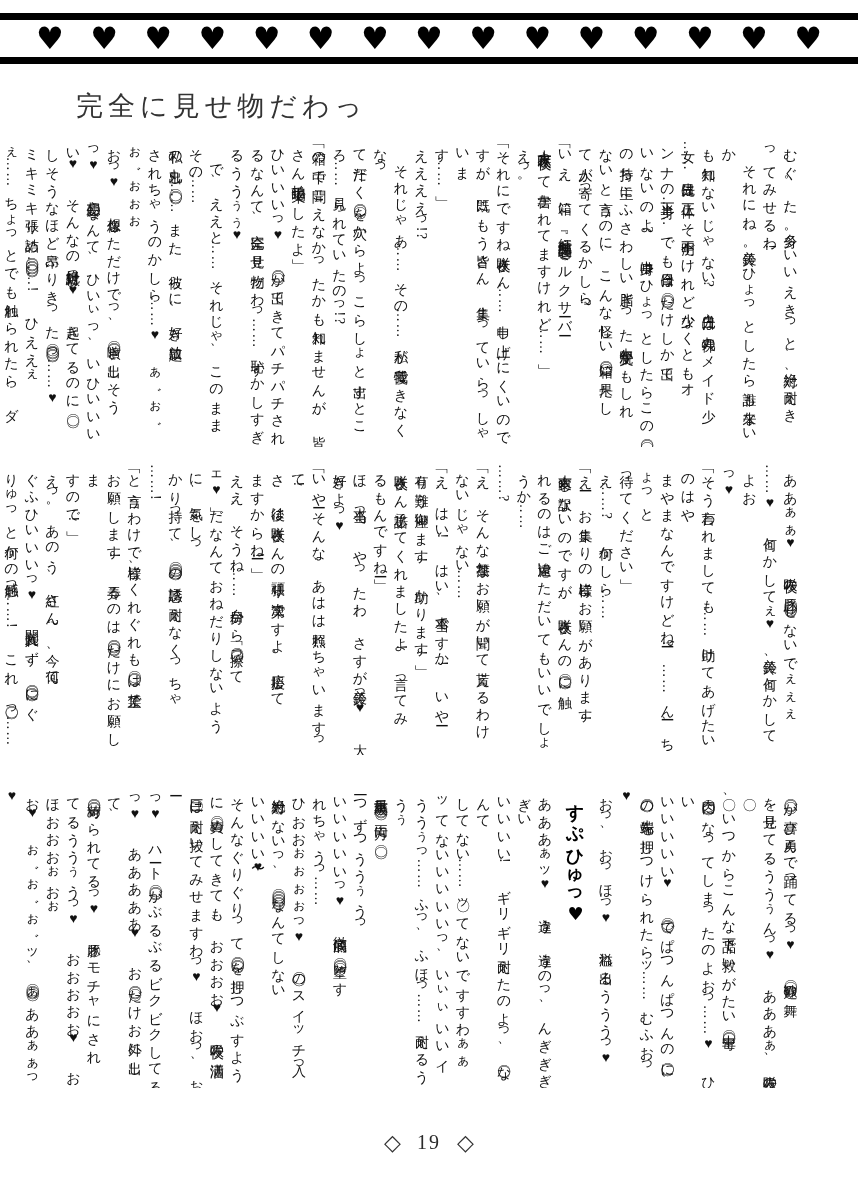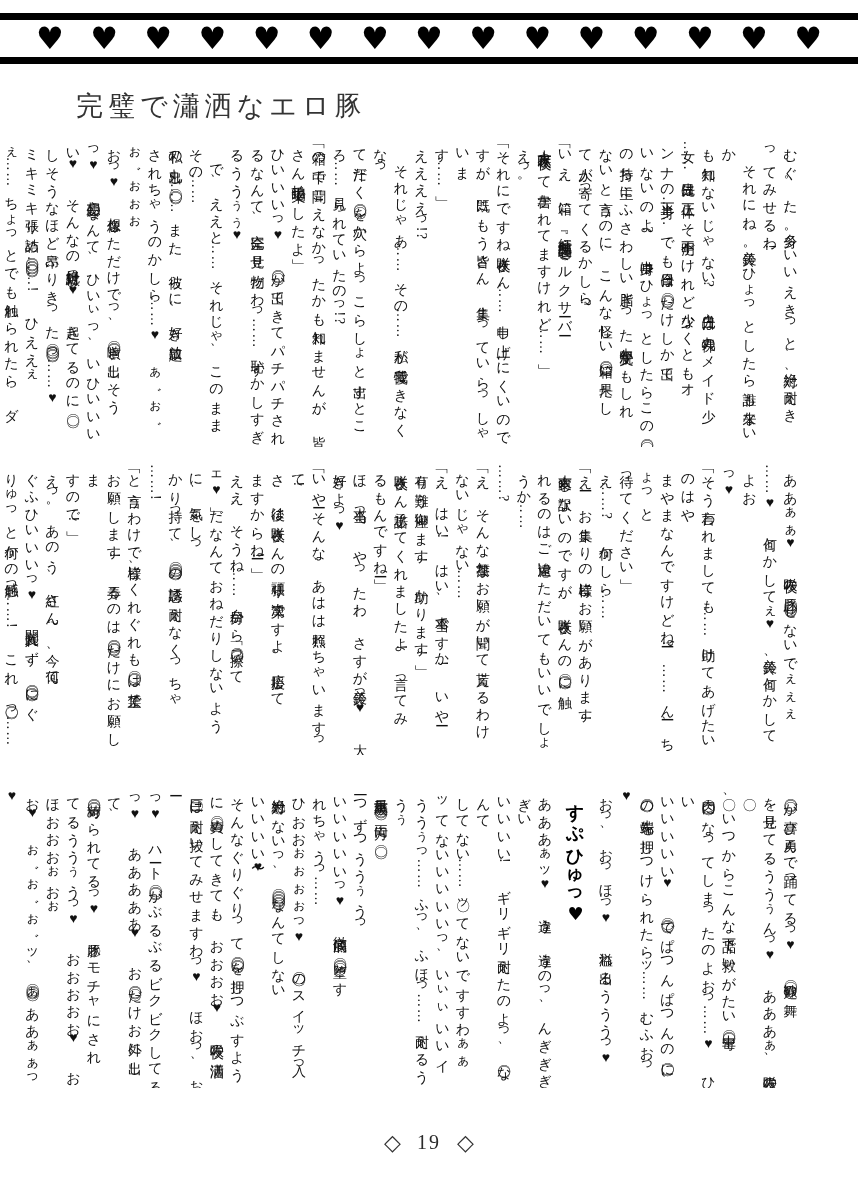--- a/index.html
+++ b/index.html
@@ -61,21 +61,21 @@
     <span>♥</span>
     <span>♥</span>
     <span>♥</span>
     <span>♥</span>
     <span>♥</span>
     <span>♥</span>
     <span>♥</span>
   </div>
 <div class="bar bottom"></div>
 
-<h1 class="page-title">完璧で瀟洒なエロ豚</h1>
+<h1 class="page-title">完全に見せ物だわっ</h1>
 
 <div class="band band-1">
     <div class="col">むぐ。た、多分。いいえきっと、絶対、耐えき</div>
     <div class="col">ってみせるわ!</div>
     <div class="col">　それにね、美鈴。ひょっとしたら誰も来ないか</div>
     <div class="col">も知れないじゃない?　先々日は丸裸のメイド少</div>
     <div class="col">女……先日は正体こそ不明だけれど少なくともオ</div>
     <div class="col">ンナの下半身……でも今日は〇〇〇だけしか出て</div>
     <div class="col">いないのよ?　中身はひょっとしたらこの〇〇〇</div>
     <div class="col">の持ち主にふさわしい脂ぎった中年親父かもしれ</div>

